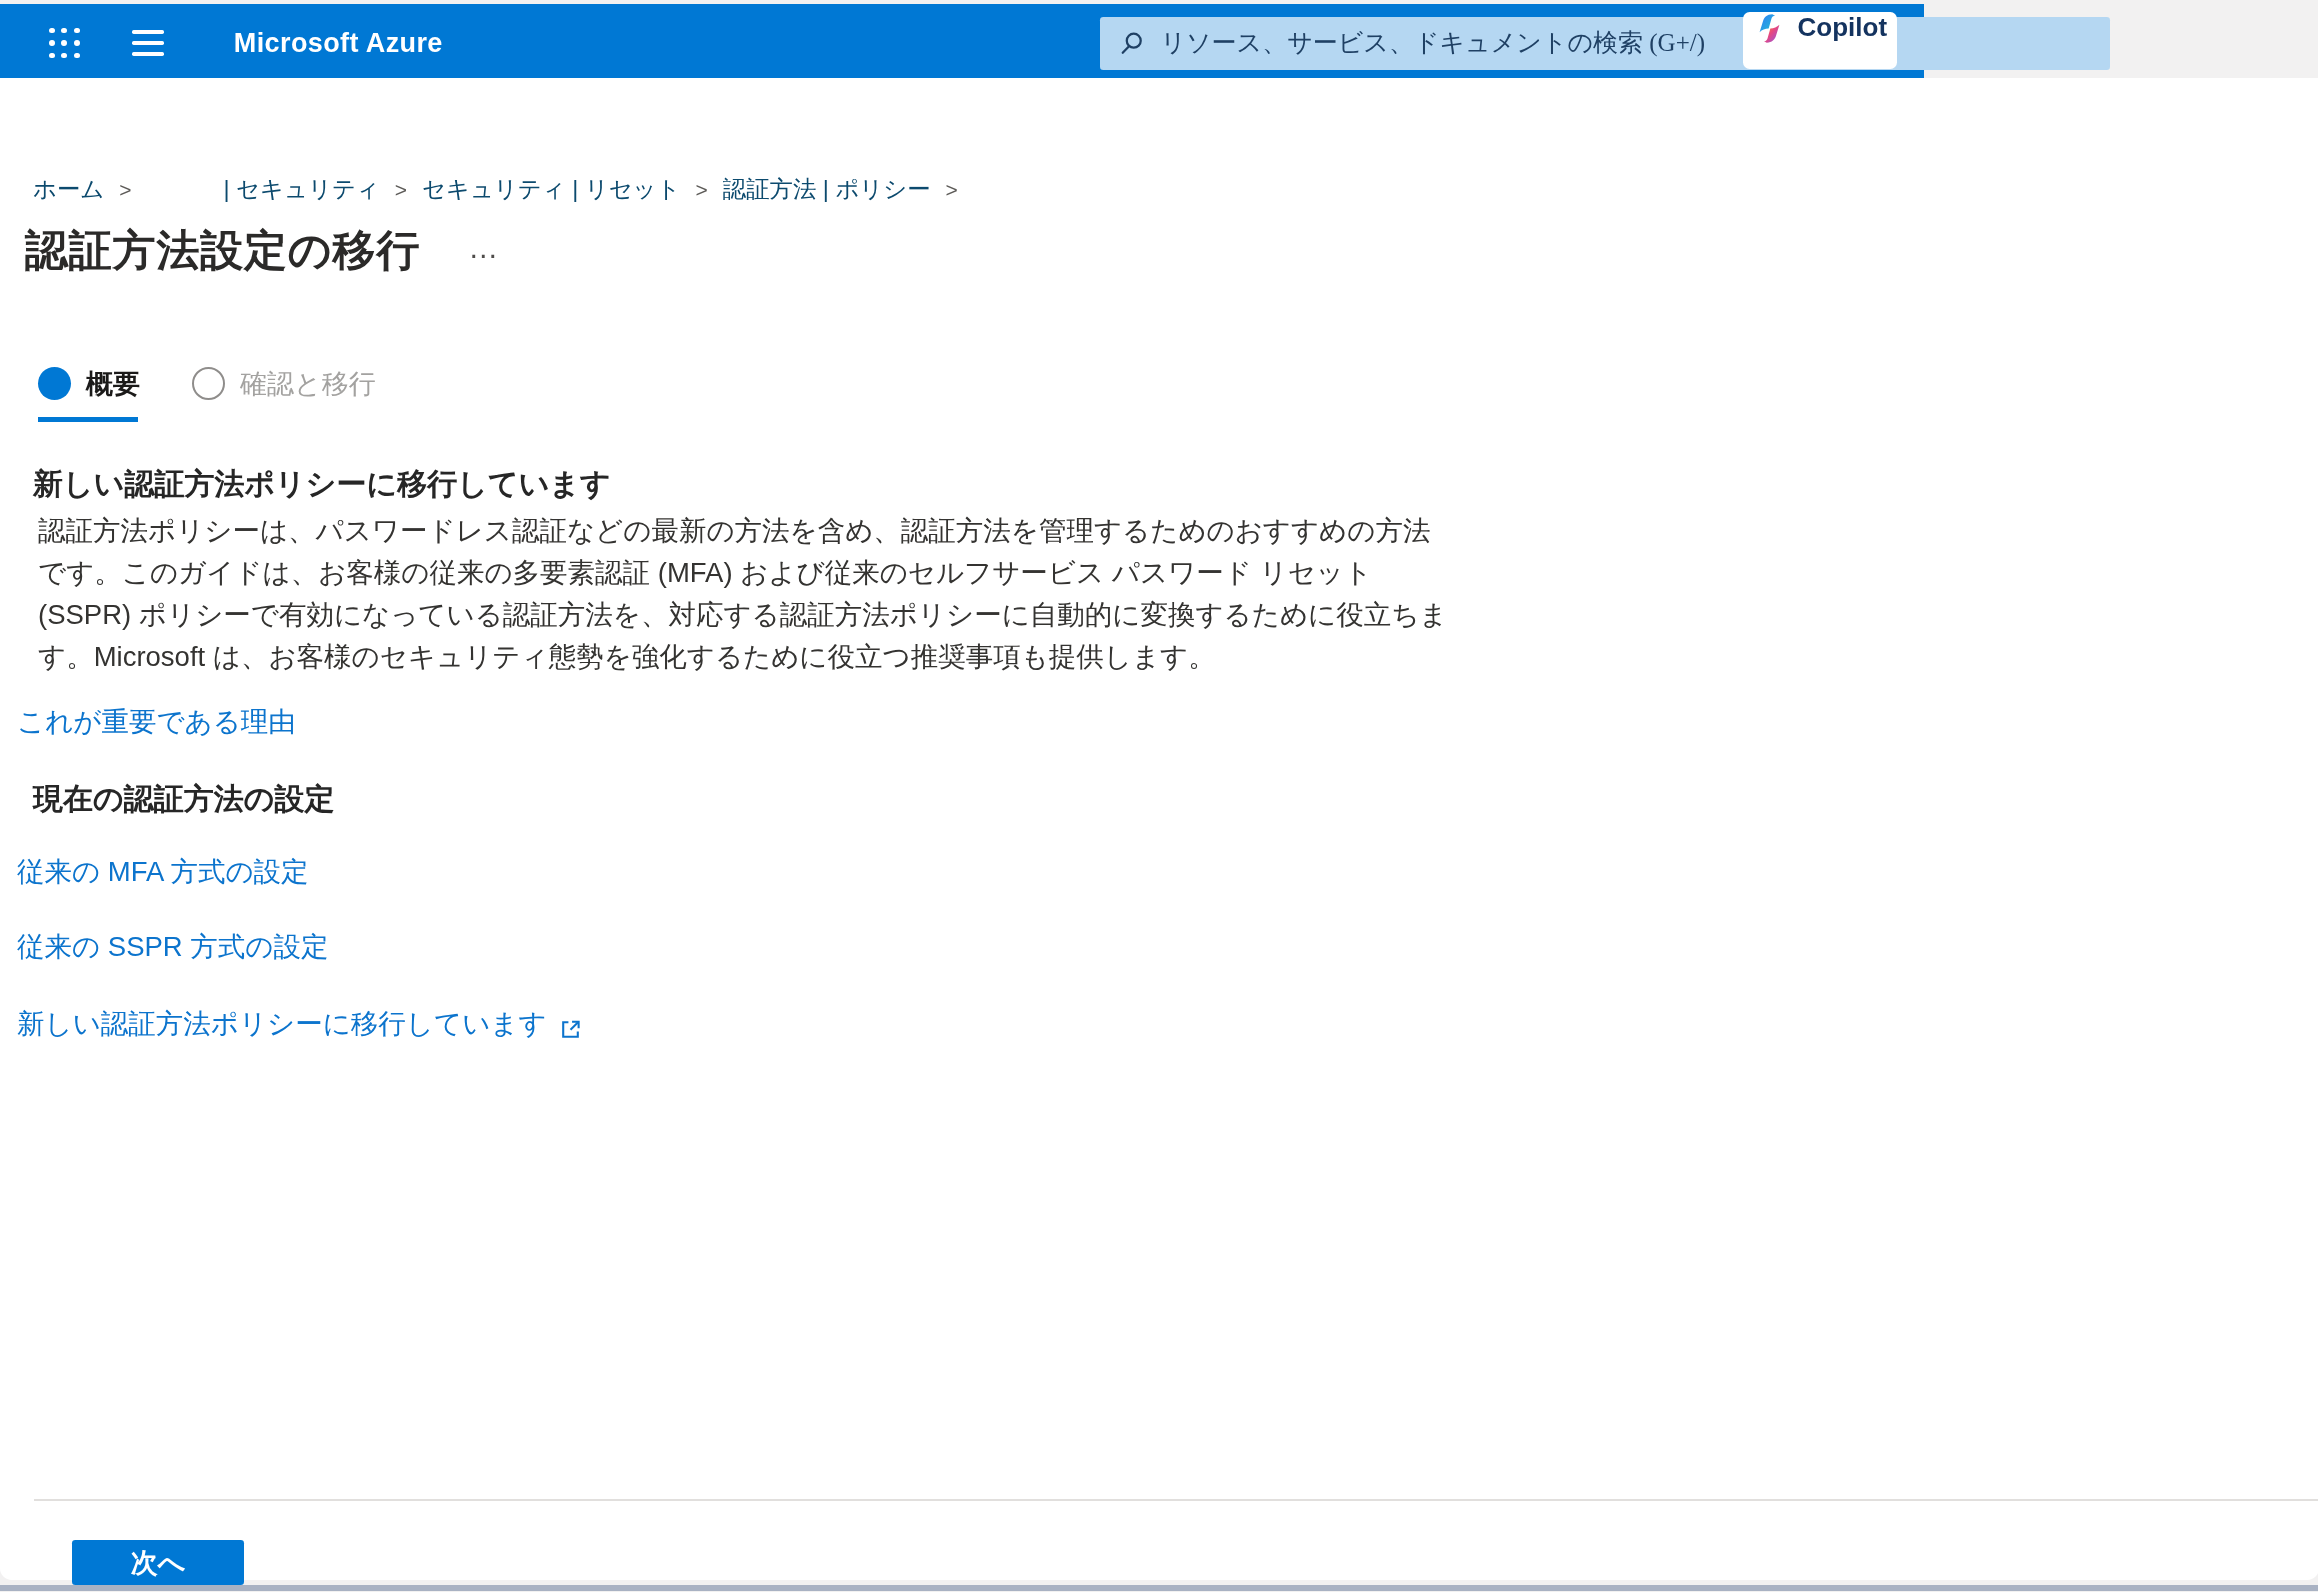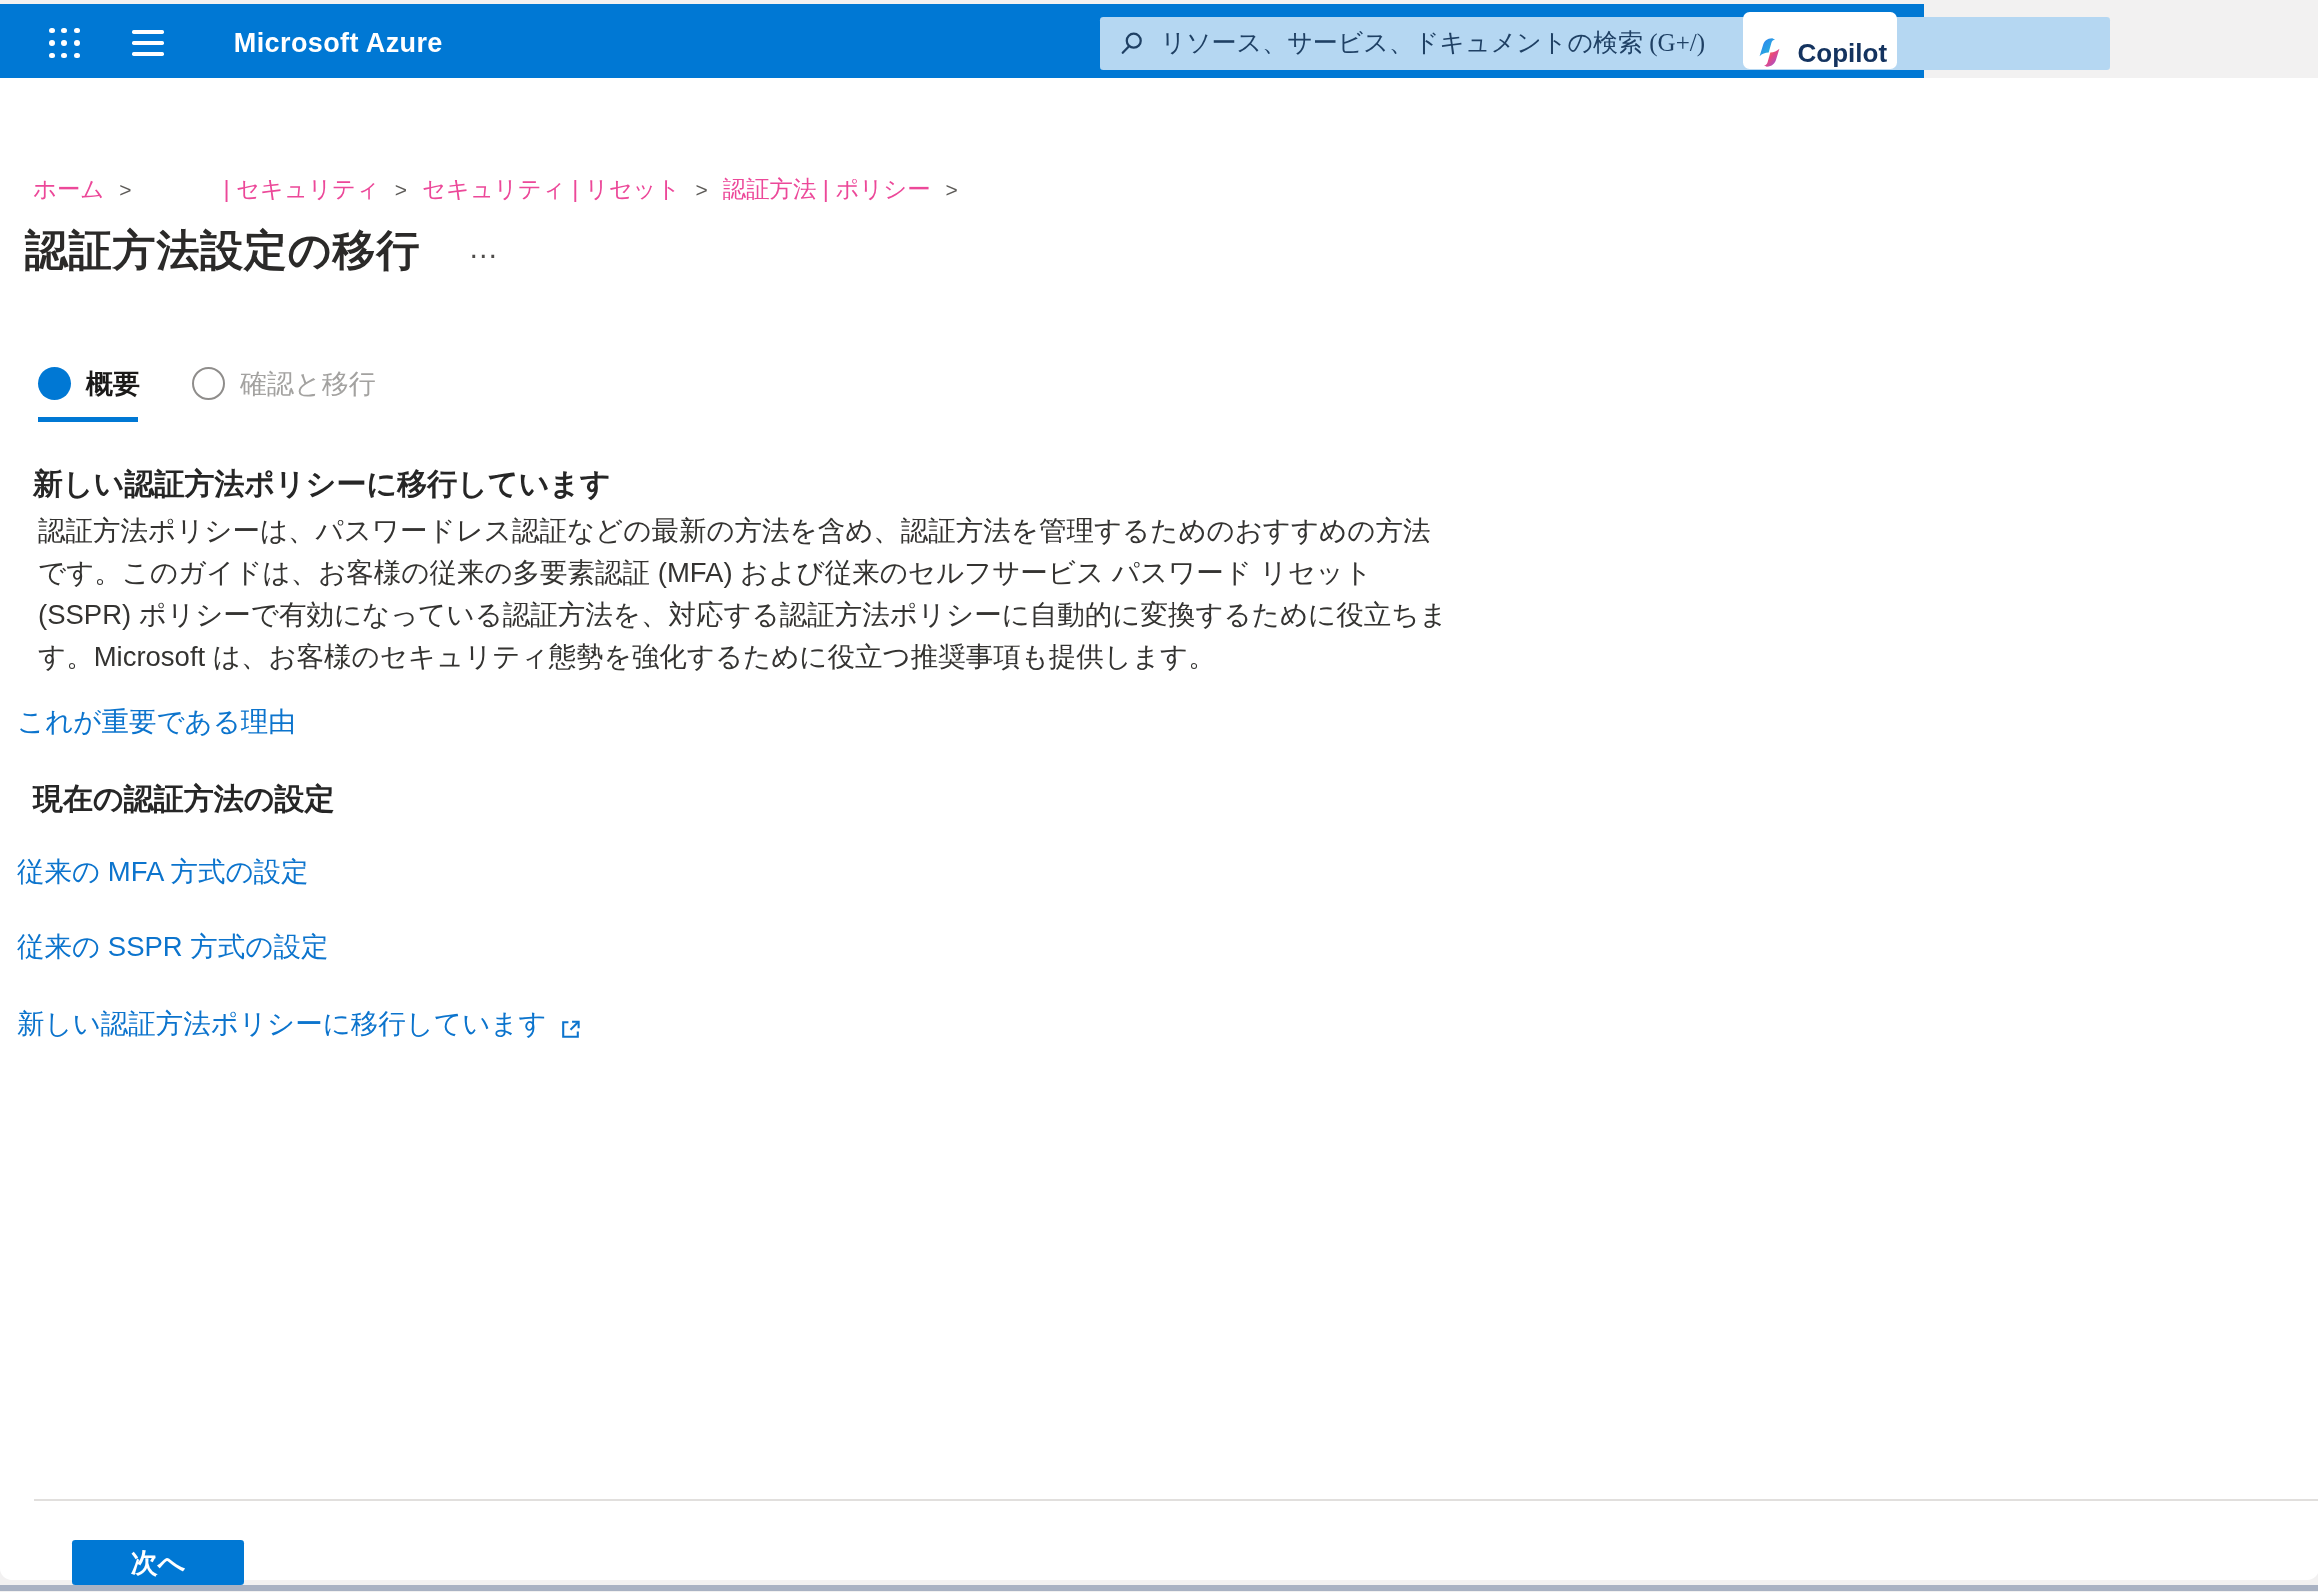--- a/index.html
+++ b/index.html
@@ -30,33 +30,33 @@
   }
   .searchbox input {
     flex:1; border:none; background:transparent; outline:none;
     font-family:Liberation Serif, serif; font-size:25px; color:#1f4064;
   }
   .searchbox input::placeholder { color:#1f4064; opacity:1; }
 
   .copilot-btn {
     position:absolute; right:27px; top:8.3px; width:154px; height:57px;
     background:#ffffff; border-radius:6.7px; border:none; cursor:pointer;
-    display:flex; align-items:flex-end; justify-content:center; gap:11.7px;
+    display:flex; align-items:flex-start; justify-content:center; gap:11.7px;
   }
   .copilot-btn span { font-size:26px; font-weight:700; color:#14335f; font-family:inherit; }
 
   
   .card {
     position:absolute; top:78px; left:0; width:2319px; height:1502px;
     background:#ffffff; border-radius:0 0 11.7px 11.7px;
   }
 
   
   .breadcrumb { position:absolute; top:95px; left:33px; display:flex; align-items:center; gap:15px; font-size:23.4px; }
-  .crumb { color:#ec4899; cursor:pointer; white-space:nowrap;text-align:right; }
+  .crumb { color:#0c4a6e; cursor:pointer; white-space:nowrap;text-align:right; }
   .crumb-blank { min-width:62px; }
   .crumb-sep { color:#5d5b58; font-size:21px; transform:translateY(0.8px); }
 
   
   .page-title-row { position:absolute; top:144px; left:25px; display:flex; align-items:center; }
   .page-title { font-size:43px; font-weight:700; color:#2b2a29; letter-spacing:0.8px; }
   .title-ellipsis { margin-left:48px; font-size:30px; color:#4f4d4b; letter-spacing:1.7px; cursor:pointer; transform:translateY(-3.3px); }
 
   
   .wizard { position:absolute; top:289px; left:38px; display:flex; gap:52px; }

